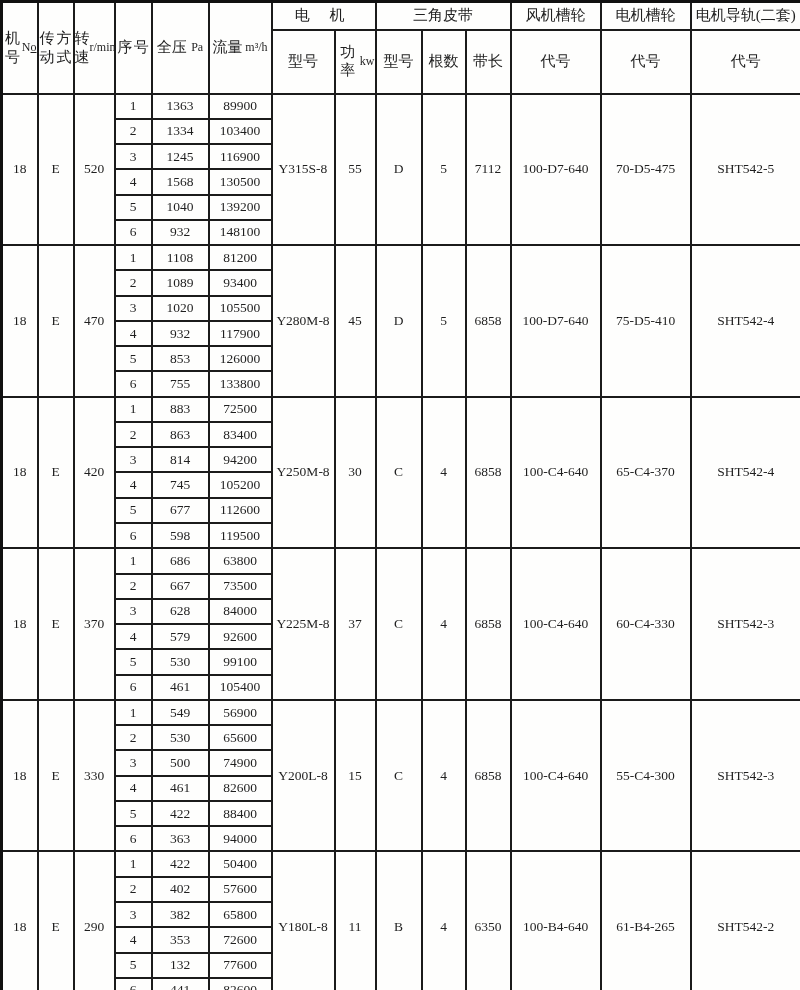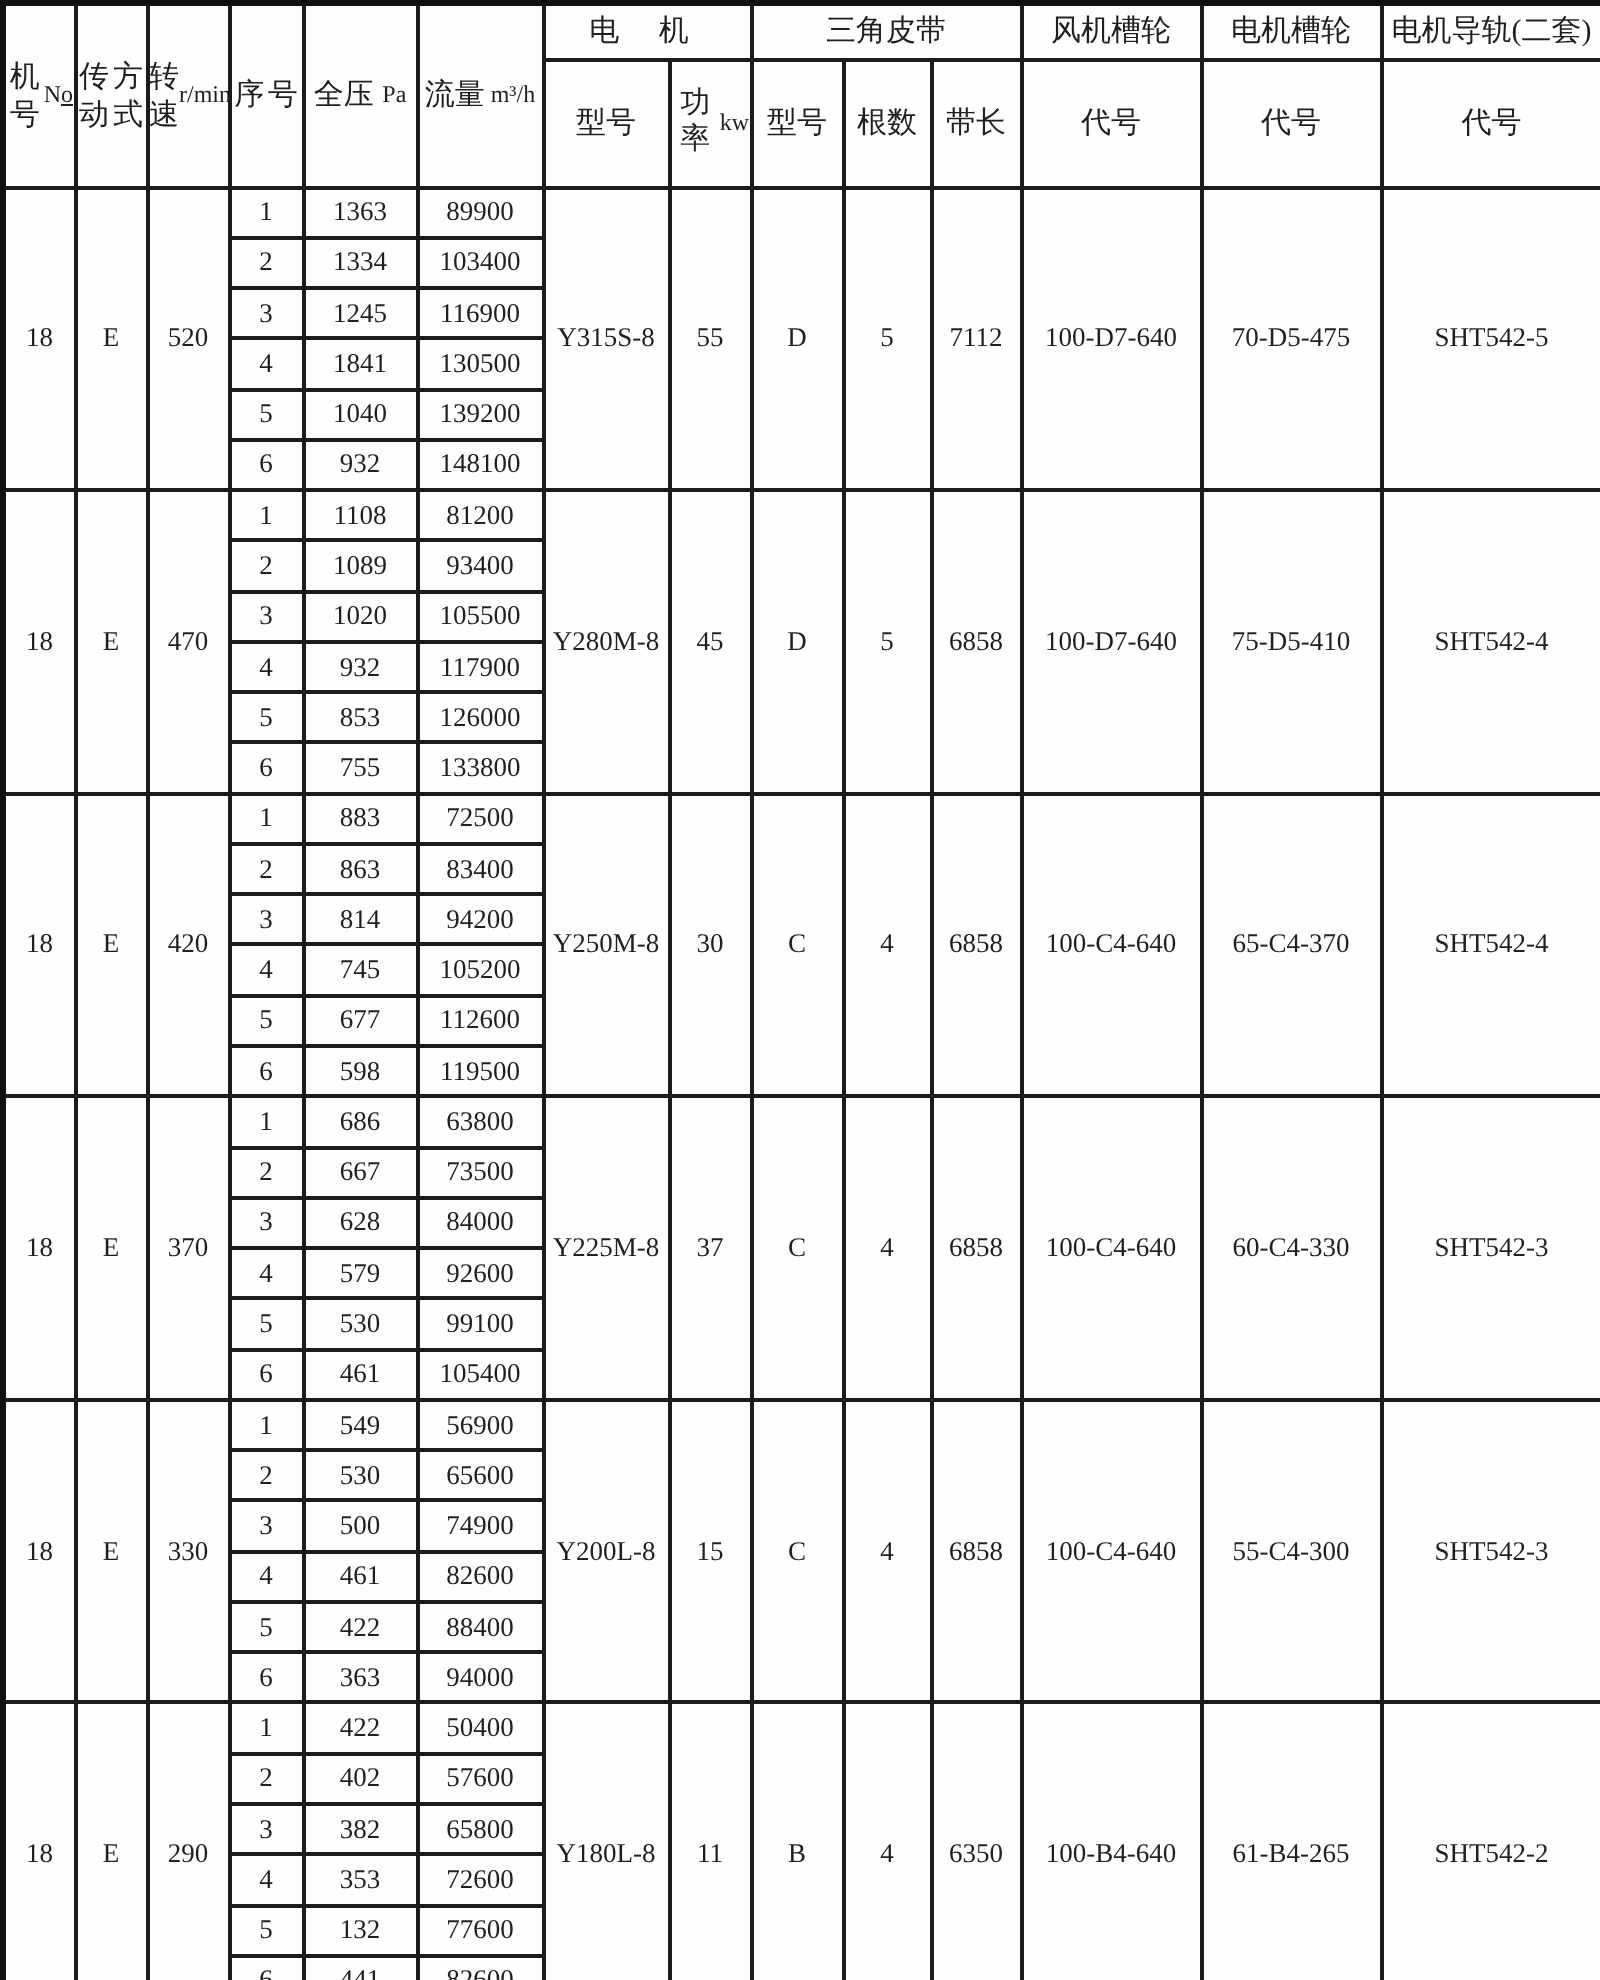--- a/index.html
+++ b/index.html
@@ -155,21 +155,21 @@
         <td>1334</td>
         <td>103400</td>
       </tr>
       <tr>
         <td>3</td>
         <td>1245</td>
         <td>116900</td>
       </tr>
       <tr>
         <td>4</td>
-        <td>1841</td>
+        <td>1568</td>
         <td>130500</td>
       </tr>
       <tr>
         <td>5</td>
         <td>1040</td>
         <td>139200</td>
       </tr>
       <tr>
         <td>6</td>
         <td>932</td>

